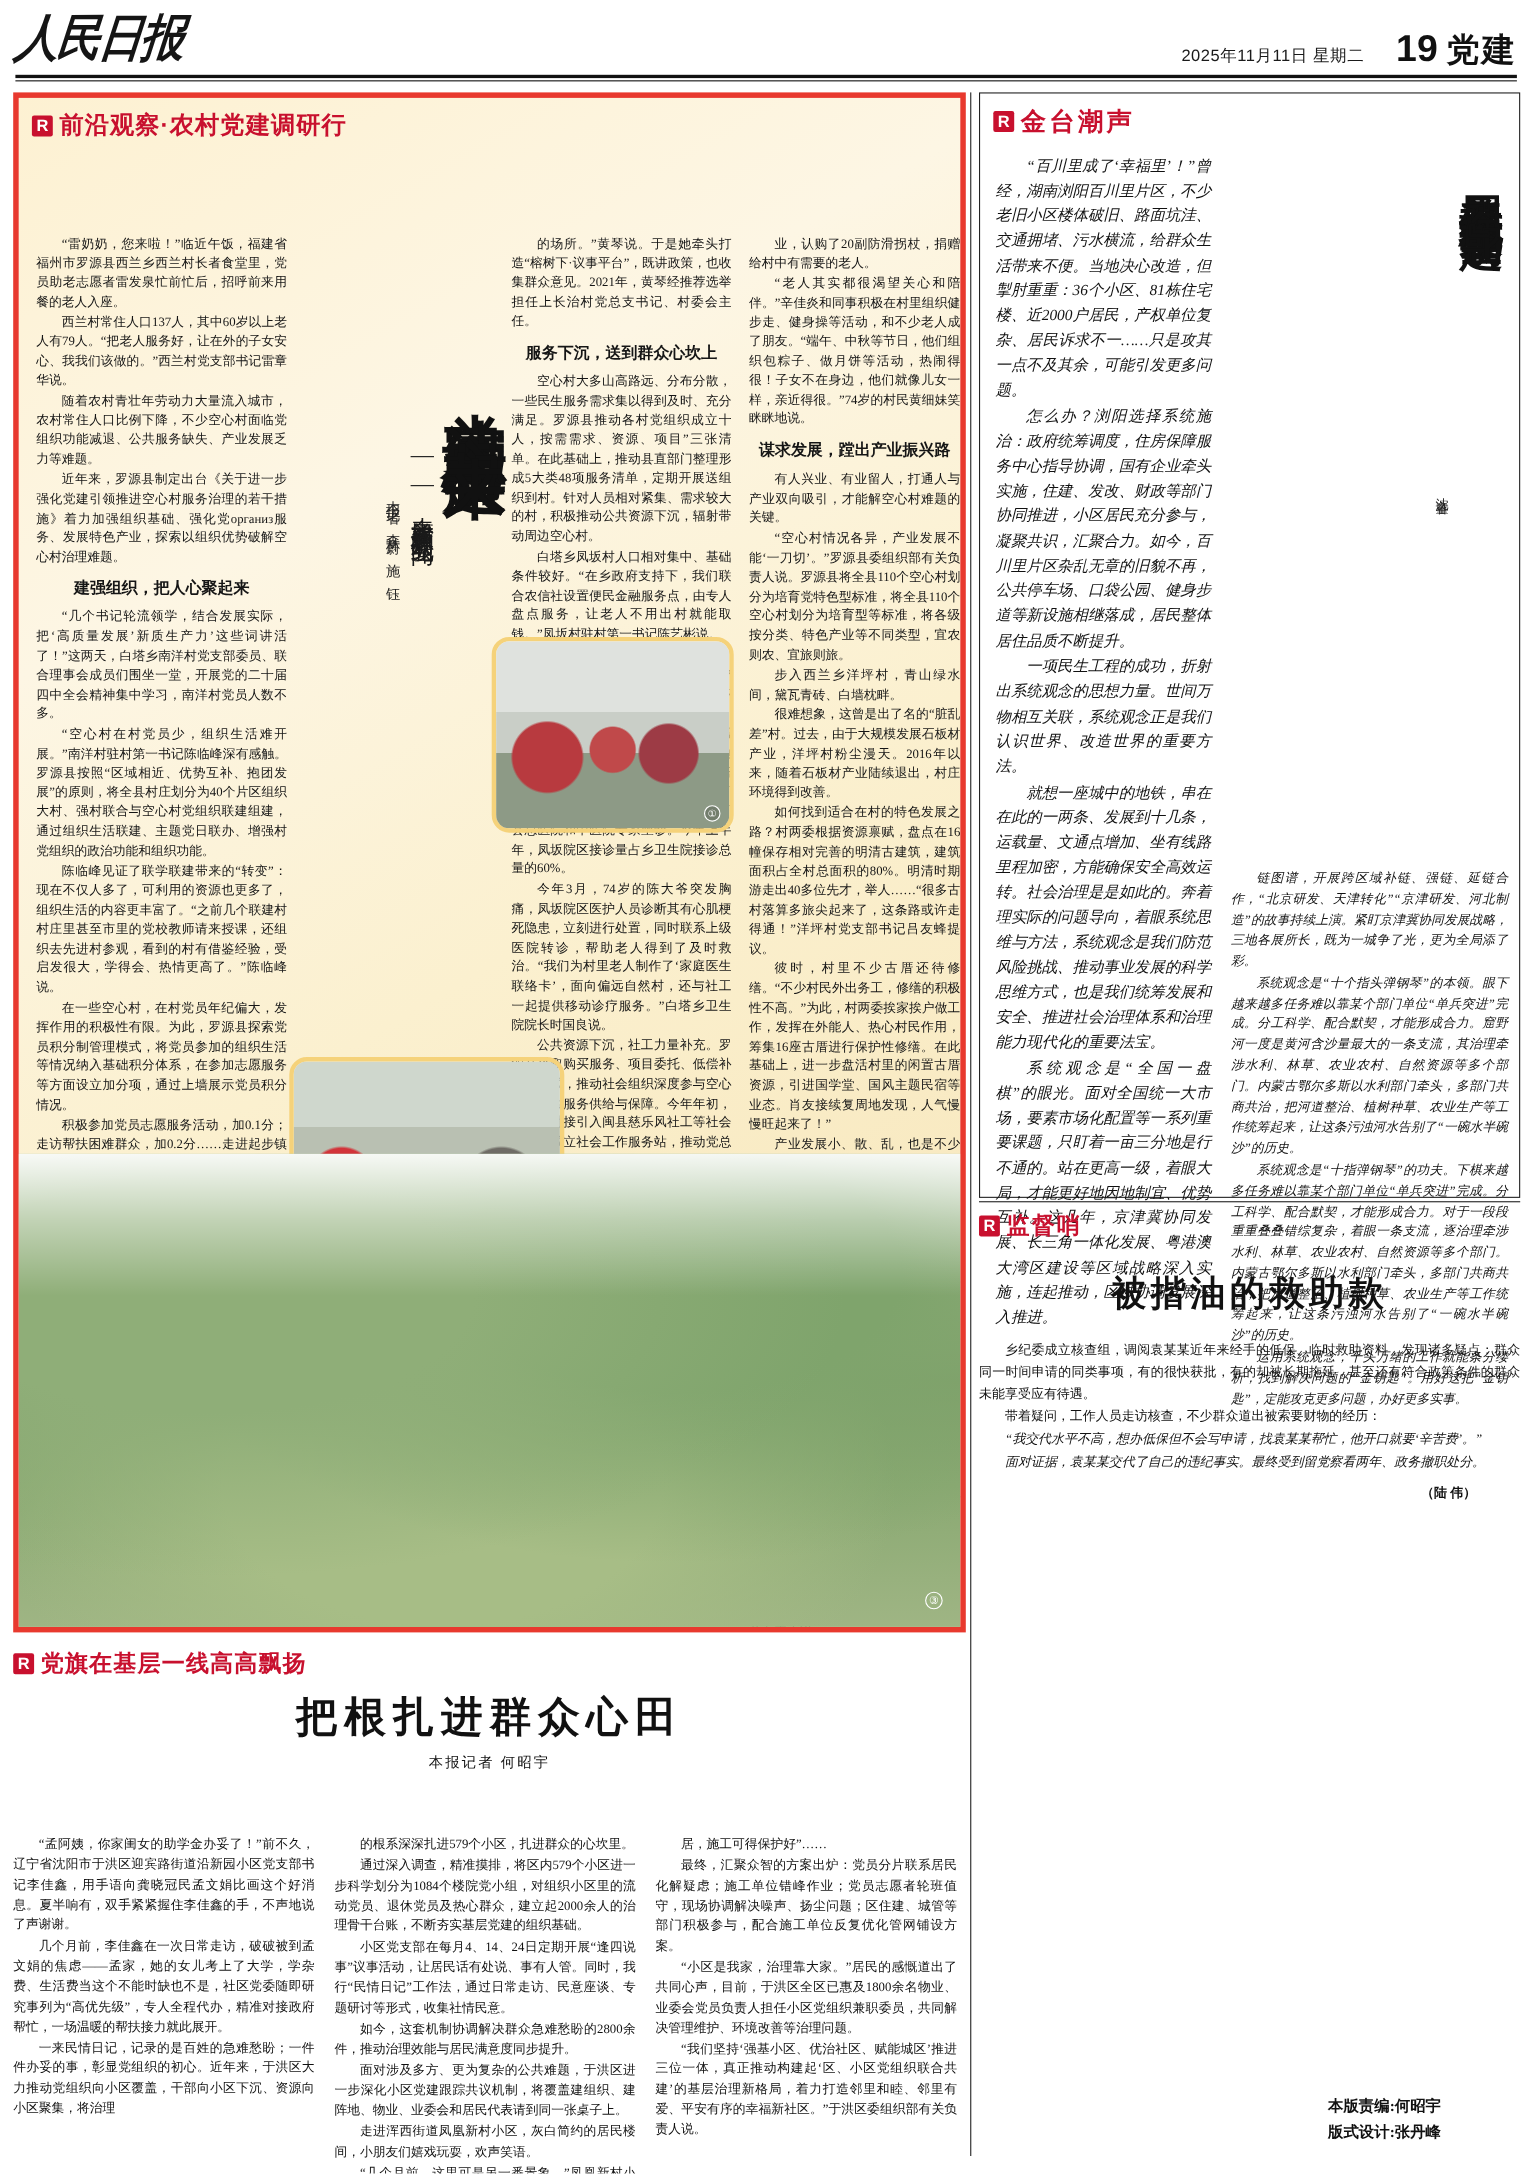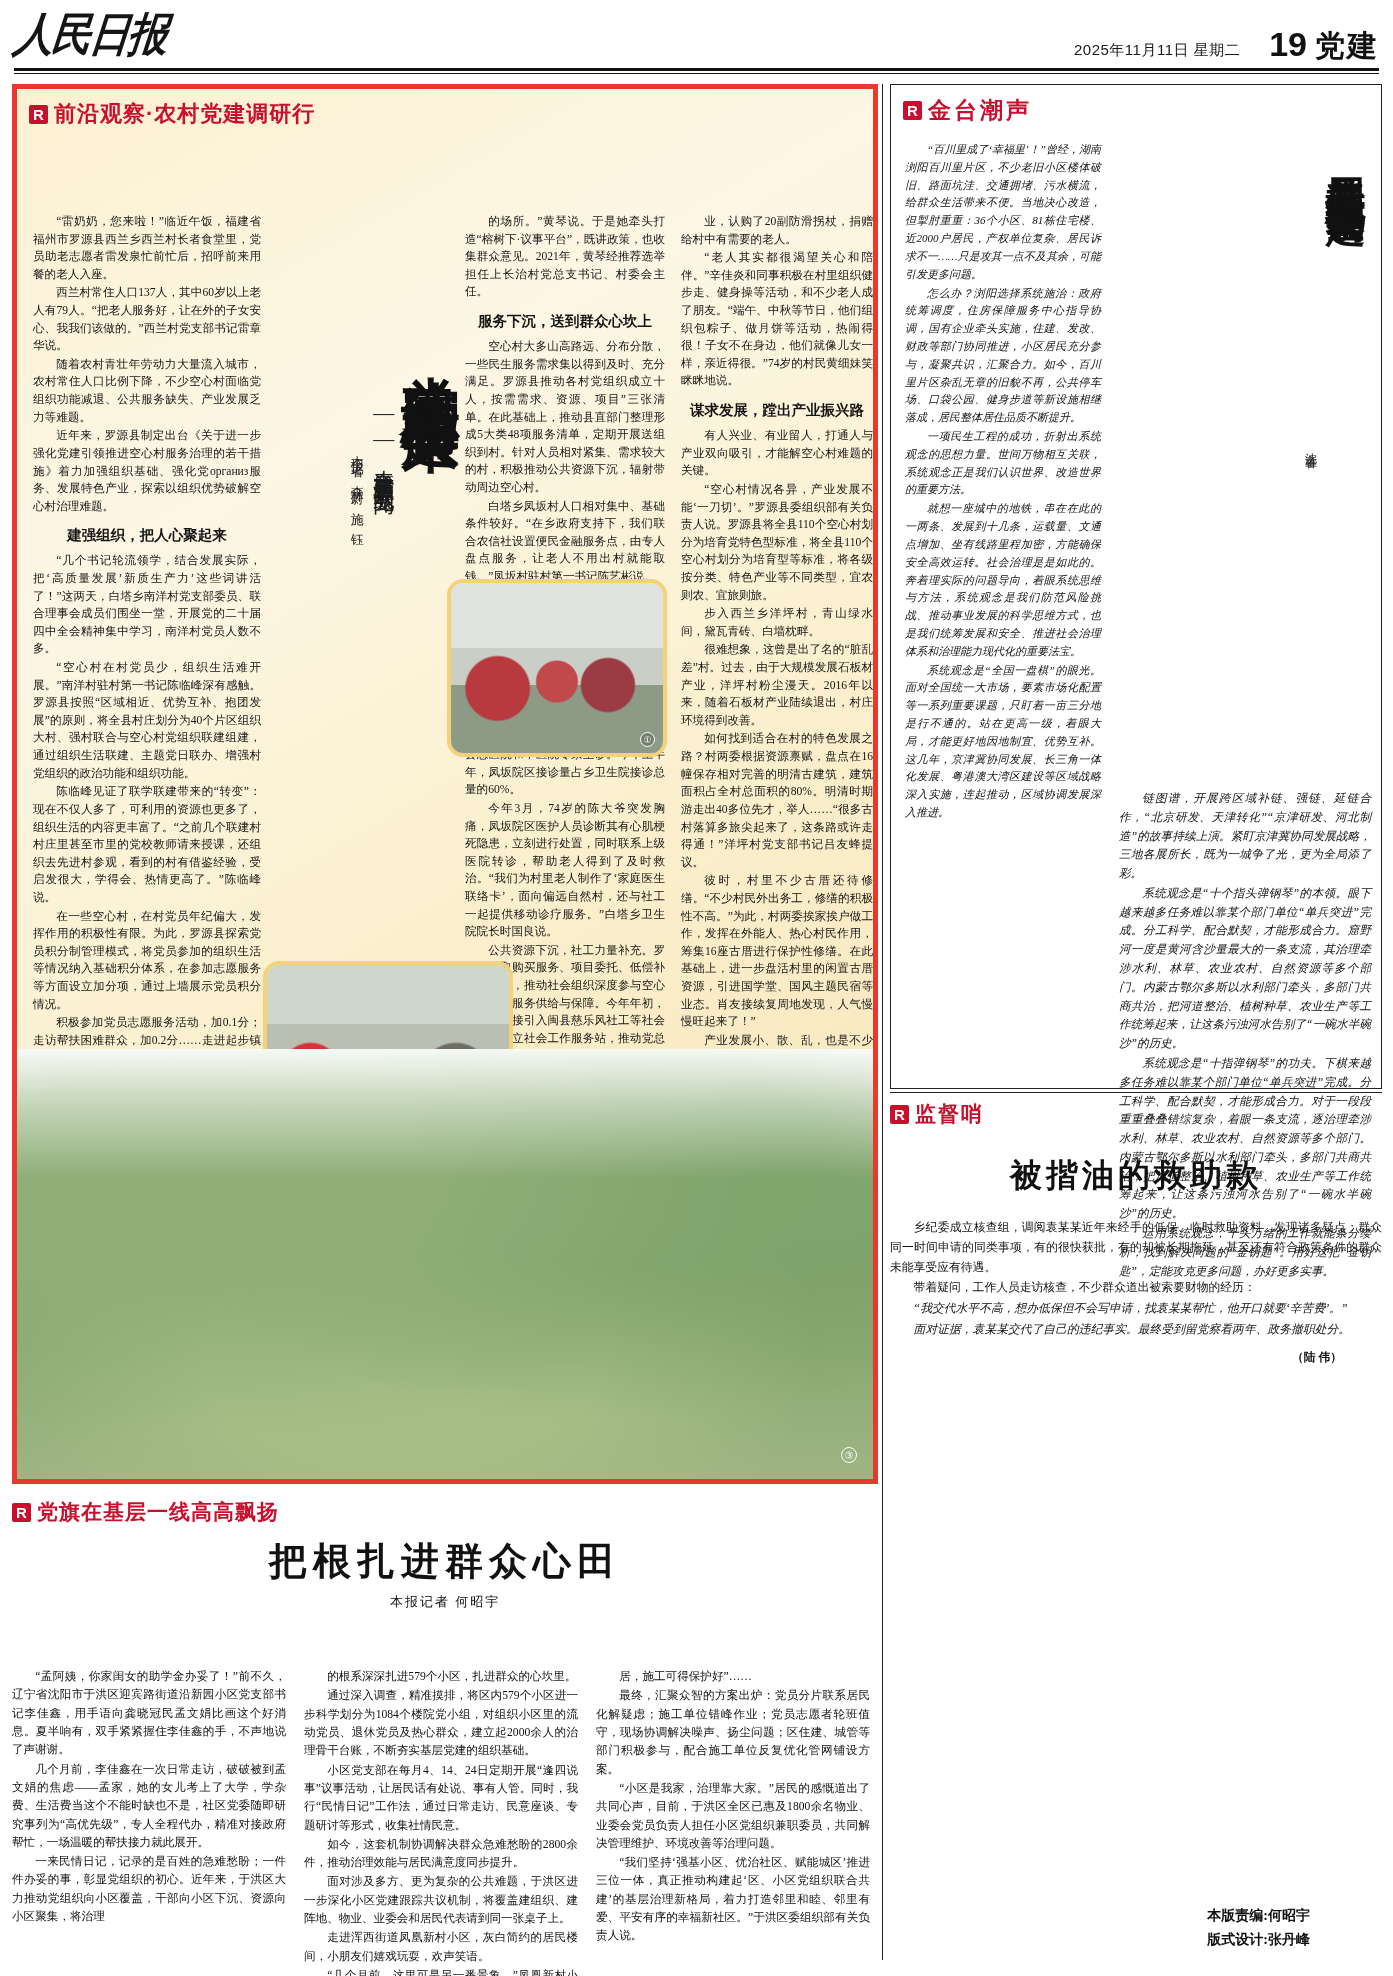--- a/index.html
+++ b/index.html
@@ -150,21 +150,21 @@
   .jt-title { font-size:23px; font-weight:bold; color:#c8102e; letter-spacing:3px;
               font-family:"Liberation Sans", sans-serif;}
   .jt-vhead { position:absolute; right:14px; top:58px; width:200px; height:640px;
               display:flex; flex-direction:row-reverse; gap:6px;}
   .jt-vtitle { writing-mode:vertical-rl; text-orientation:upright;
                font-size:40px; font-weight:bold; letter-spacing:3px; line-height:1.05;
                font-family:"Liberation Sans","DejaVu Sans",sans-serif;}
   .jt-vauthor { writing-mode:vertical-rl; text-orientation:upright;
                 font-size:12px; letter-spacing:2px; margin-top:300px; color:#222;}
   #jtcol1 { position:absolute; left:14px; top:56px; width:196px;
-            font-size:11px; line-height:1.62; text-align:justify;font-family:Liberation Serif, serif; }
+            font-size:14px; line-height:1.62; text-align:justify;font-family:Liberation Serif, serif; }
   #jtcol2 { position:absolute; left:228px; top:705px; width:252px;
             font-size:11.6px; line-height:1.62; text-align:justify; }
   #jtcol1 p, #jtcol2 p { margin:0 0 1px 0; text-indent:2em; }
   .kai { font-family:"Liberation Serif","DejaVu Serif",serif; font-style:italic; }
 
   
   .jdshao { position:absolute; left:890px; top:1100px; width:492px; height:860px; }
   .jd-head { display:flex; align-items:center; gap:6px; }
   .jd-title { font-size:21px; font-weight:bold; color:#c8102e; letter-spacing:2px;
               font-family:"Liberation Sans", sans-serif;}

